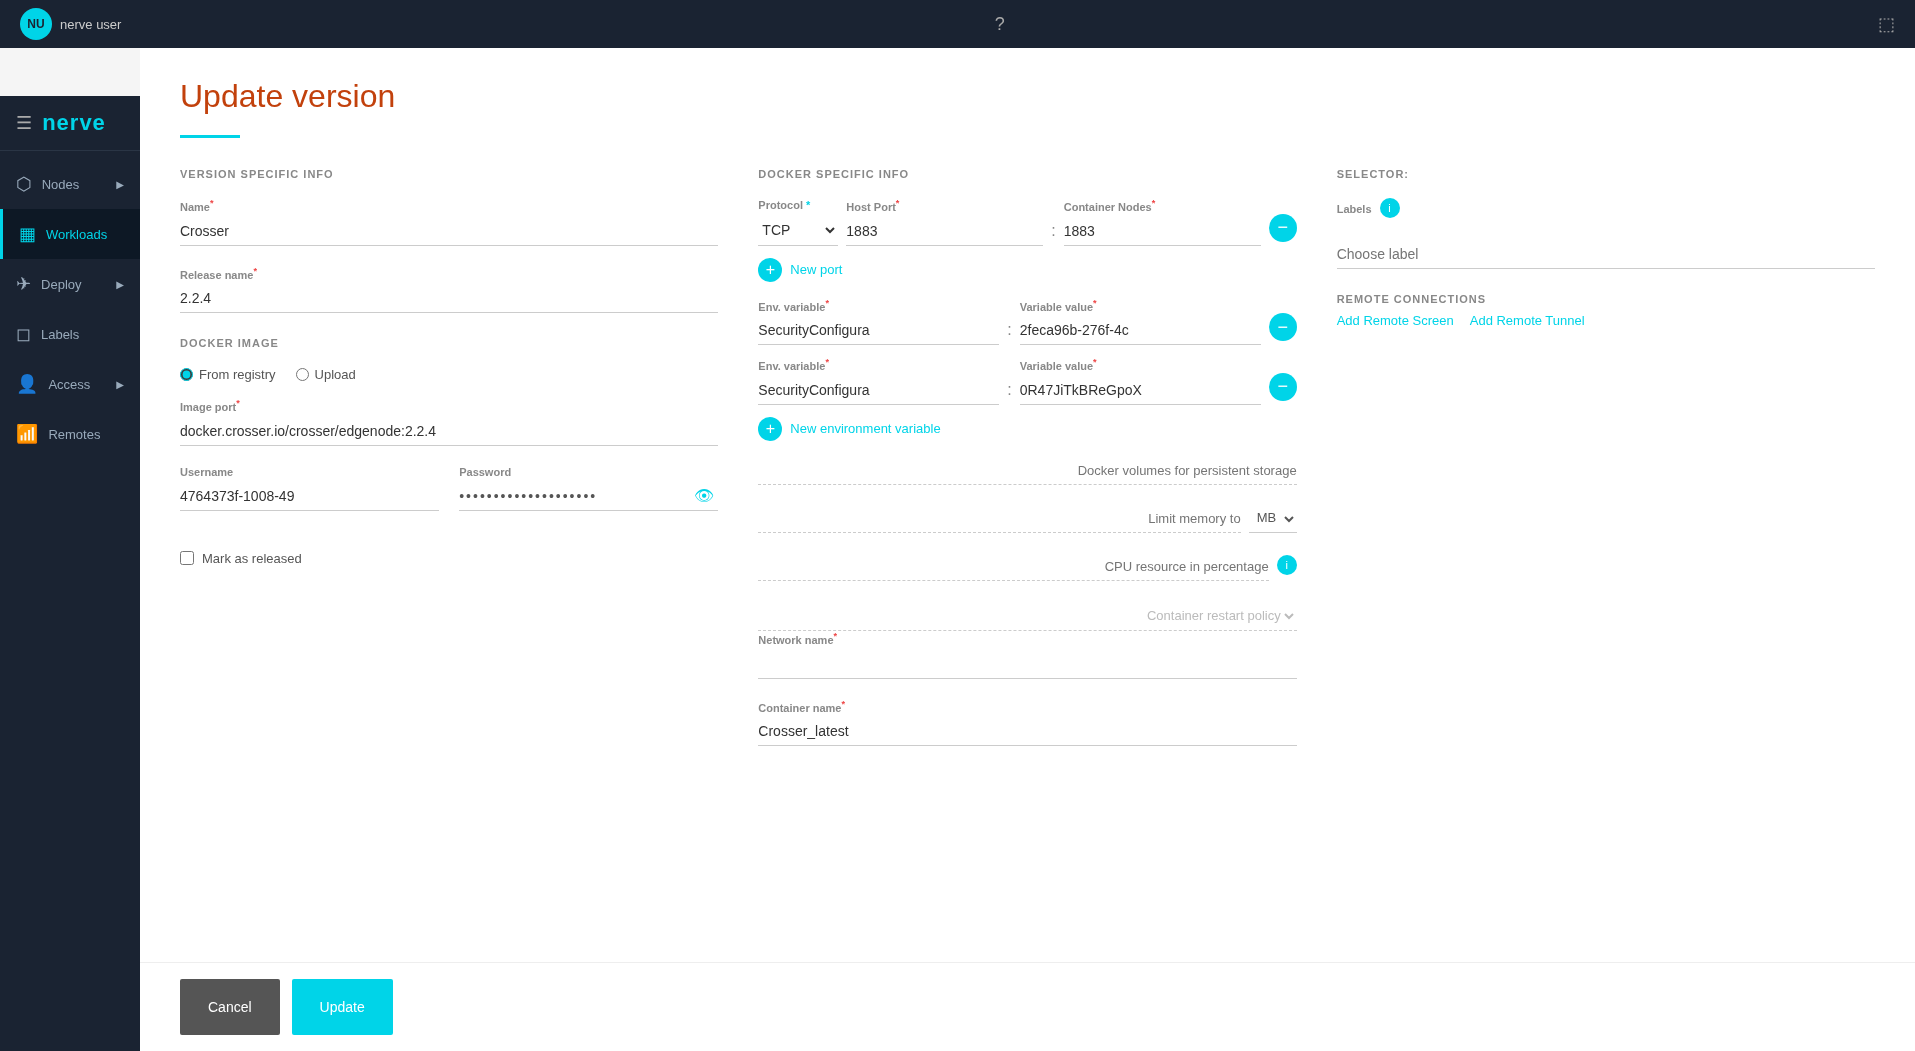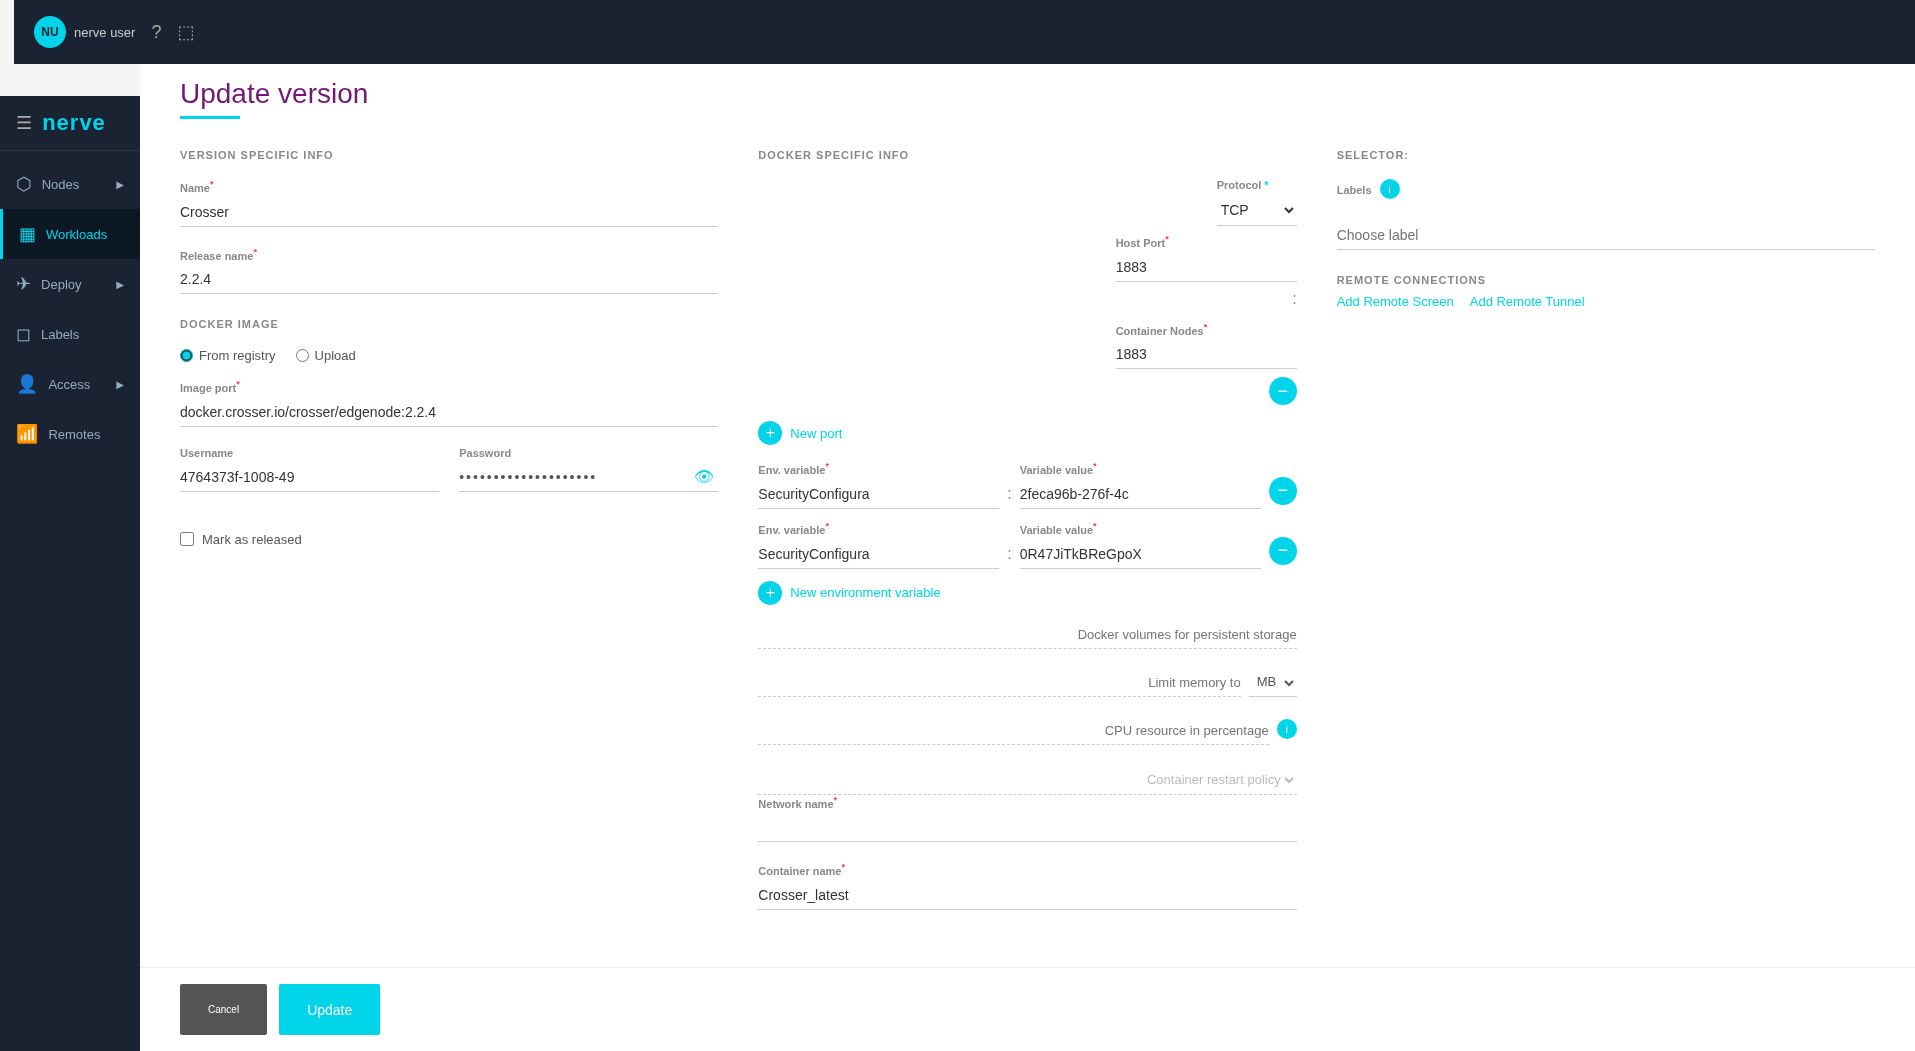--- a/index.html
+++ b/index.html
@@ -35,26 +35,26 @@
       color: #9ab;
       font-size: 13px;
       transition: background 0.2s;
     }
     .sidebar-item.active { color: #00d4e8; background: #0d1825; border-left: 3px solid #00d4e8; }
     .sidebar-item .icon { font-size: 18px; }
 
     
     .topbar {
       position: fixed;
-      top: 0; left: 14px; right: 0;
-      height: 64px;
+      top: 0; left: 0; right: 0;
+      height: 48px;
       background: #1a2332;
       display: flex;
       align-items: center;
-      justify-content: flex-start;
+      justify-content: space-between;
       padding: 0 20px;
       gap: 16px;
       z-index: 100;
     }
     .topbar-user {
       display: flex;
       align-items: center;
       gap: 8px;
       color: #ccc;
       font-size: 13px;
@@ -80,24 +80,24 @@
     .sidebar { margin-top: 48px; height: calc(100vh - 48px); }
 
     .content {
       flex: 1;
       background: #fff;
       overflow-y: auto;
       padding: 30px 40px;
     }
 
     .page-title {
-      font-size: 28px;
+      font-size: 32px;
       font-weight: 500;
-      color: #701a75;
-      margin-bottom: 6px;
+      color: #c2410c;
+      margin-bottom: 20px;
     }
     .page-title-underline {
       width: 60px;
       height: 3px;
       background: #00d4e8;
       margin-bottom: 30px;
     }
 
     .form-layout {
       display: grid;
@@ -146,21 +146,20 @@
       margin-top: 20px;
     }
     .checkbox-item input[type=checkbox] { width: 14px; height: 14px; }
 
     
     .port-row {
       display: flex;
       align-items: flex-end;
       gap: 8px;
       margin-bottom: 12px;
-      flex-direction: column;
     }
     .port-field { flex: 1; }
     .protocol-field { width: 80px; }
     .colon-sep { font-size: 16px; color: #888; padding-bottom: 6px; }
 
     select.field-input { cursor: pointer; }
 
     .minus-btn {
       width: 28px; height: 28px;
       background: #00d4e8;
@@ -278,21 +277,21 @@
       display: flex;
       gap: 12px;
       border-top: 1px solid #eee;
       z-index: 50;
     }
     .btn-cancel {
       padding: 20px 28px;
       background: #555;
       color: #fff;
       border: none;
-      font-size: 10px;
+      font-size: 14px;
       cursor: pointer;
       border-radius: 2px;
     }
     .btn-update {
       padding: 10px 28px;
       background: #00d4e8;
       color: #fff;
       border: none;
       font-size: 14px;
       cursor: pointer;

